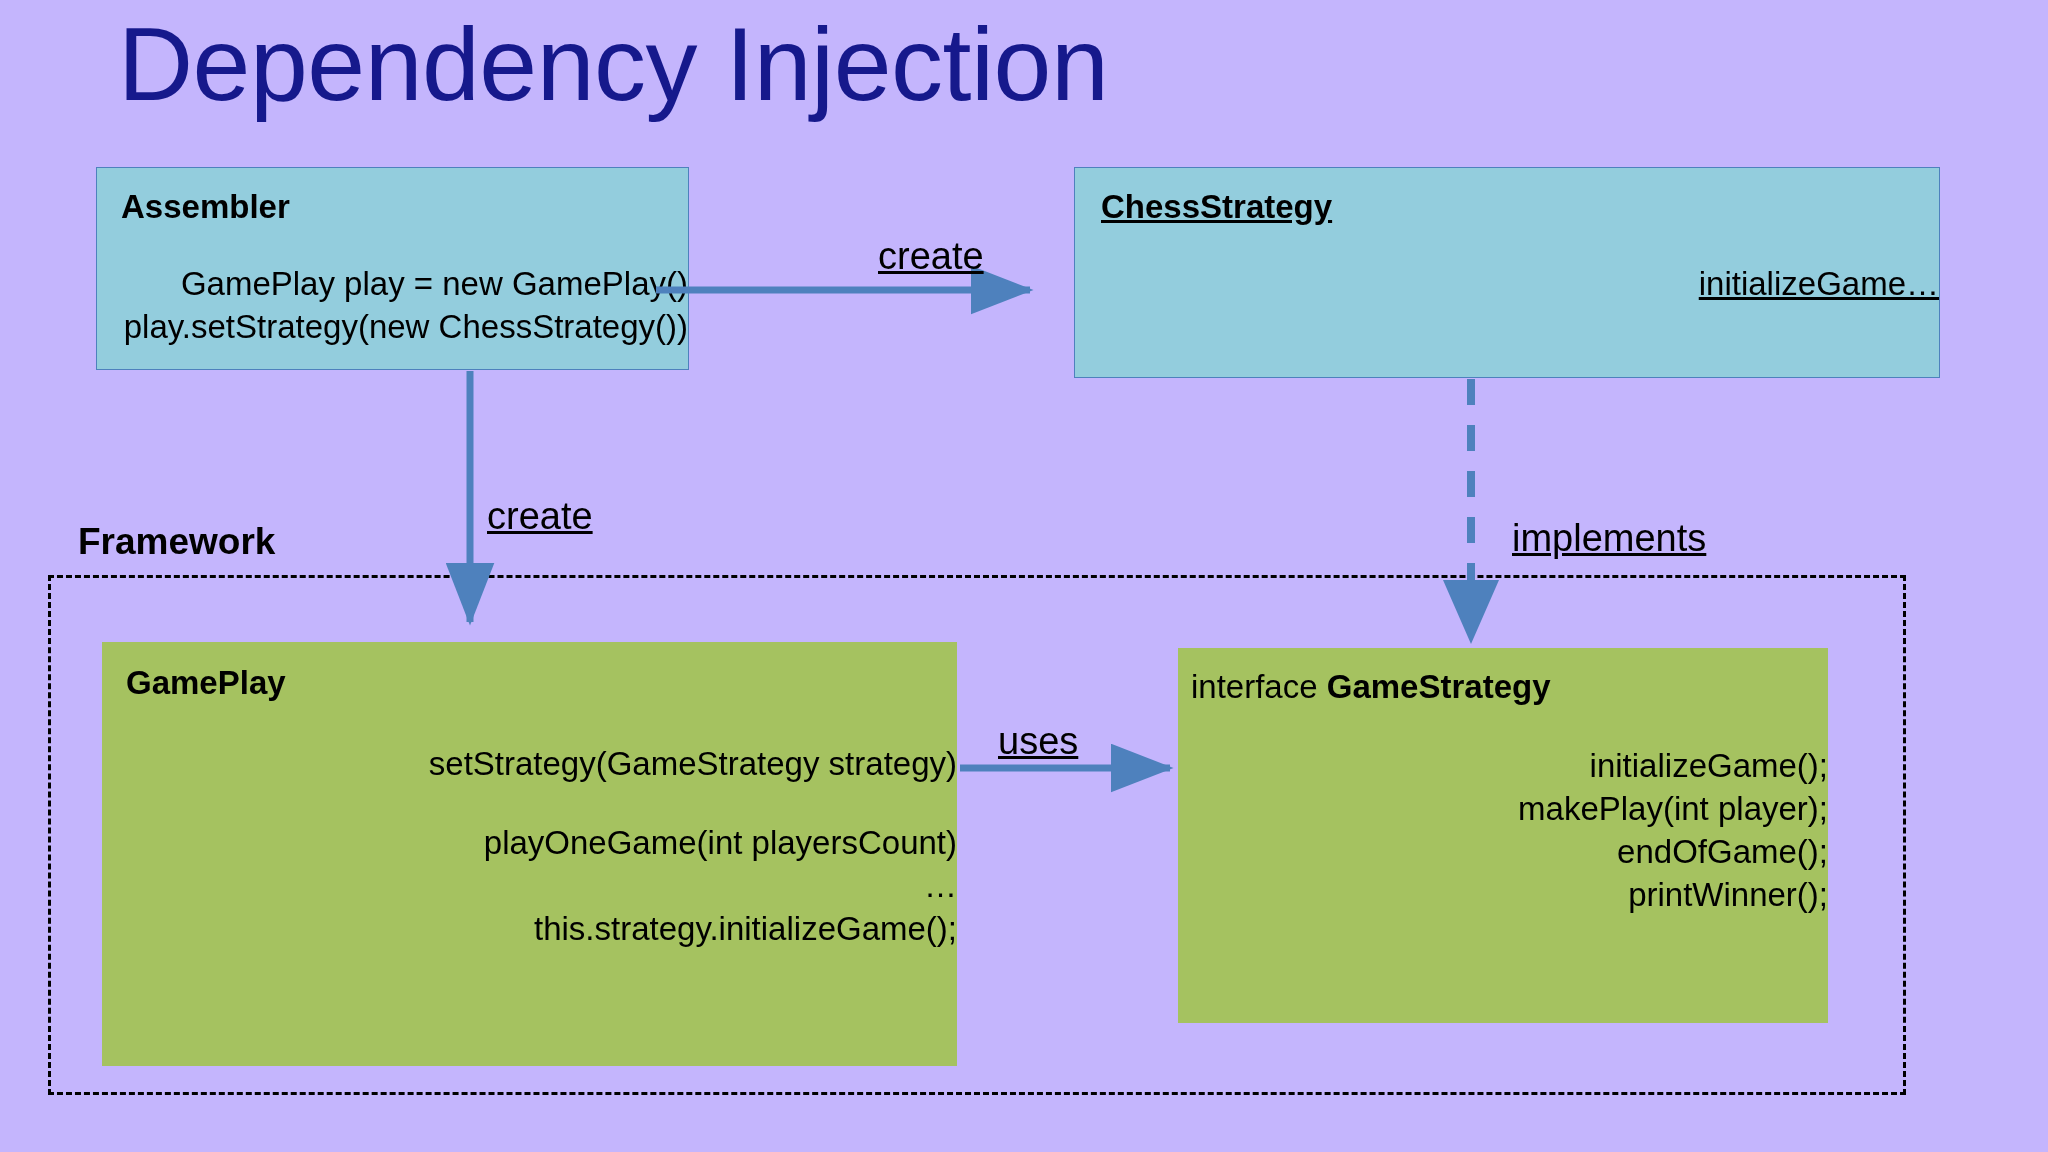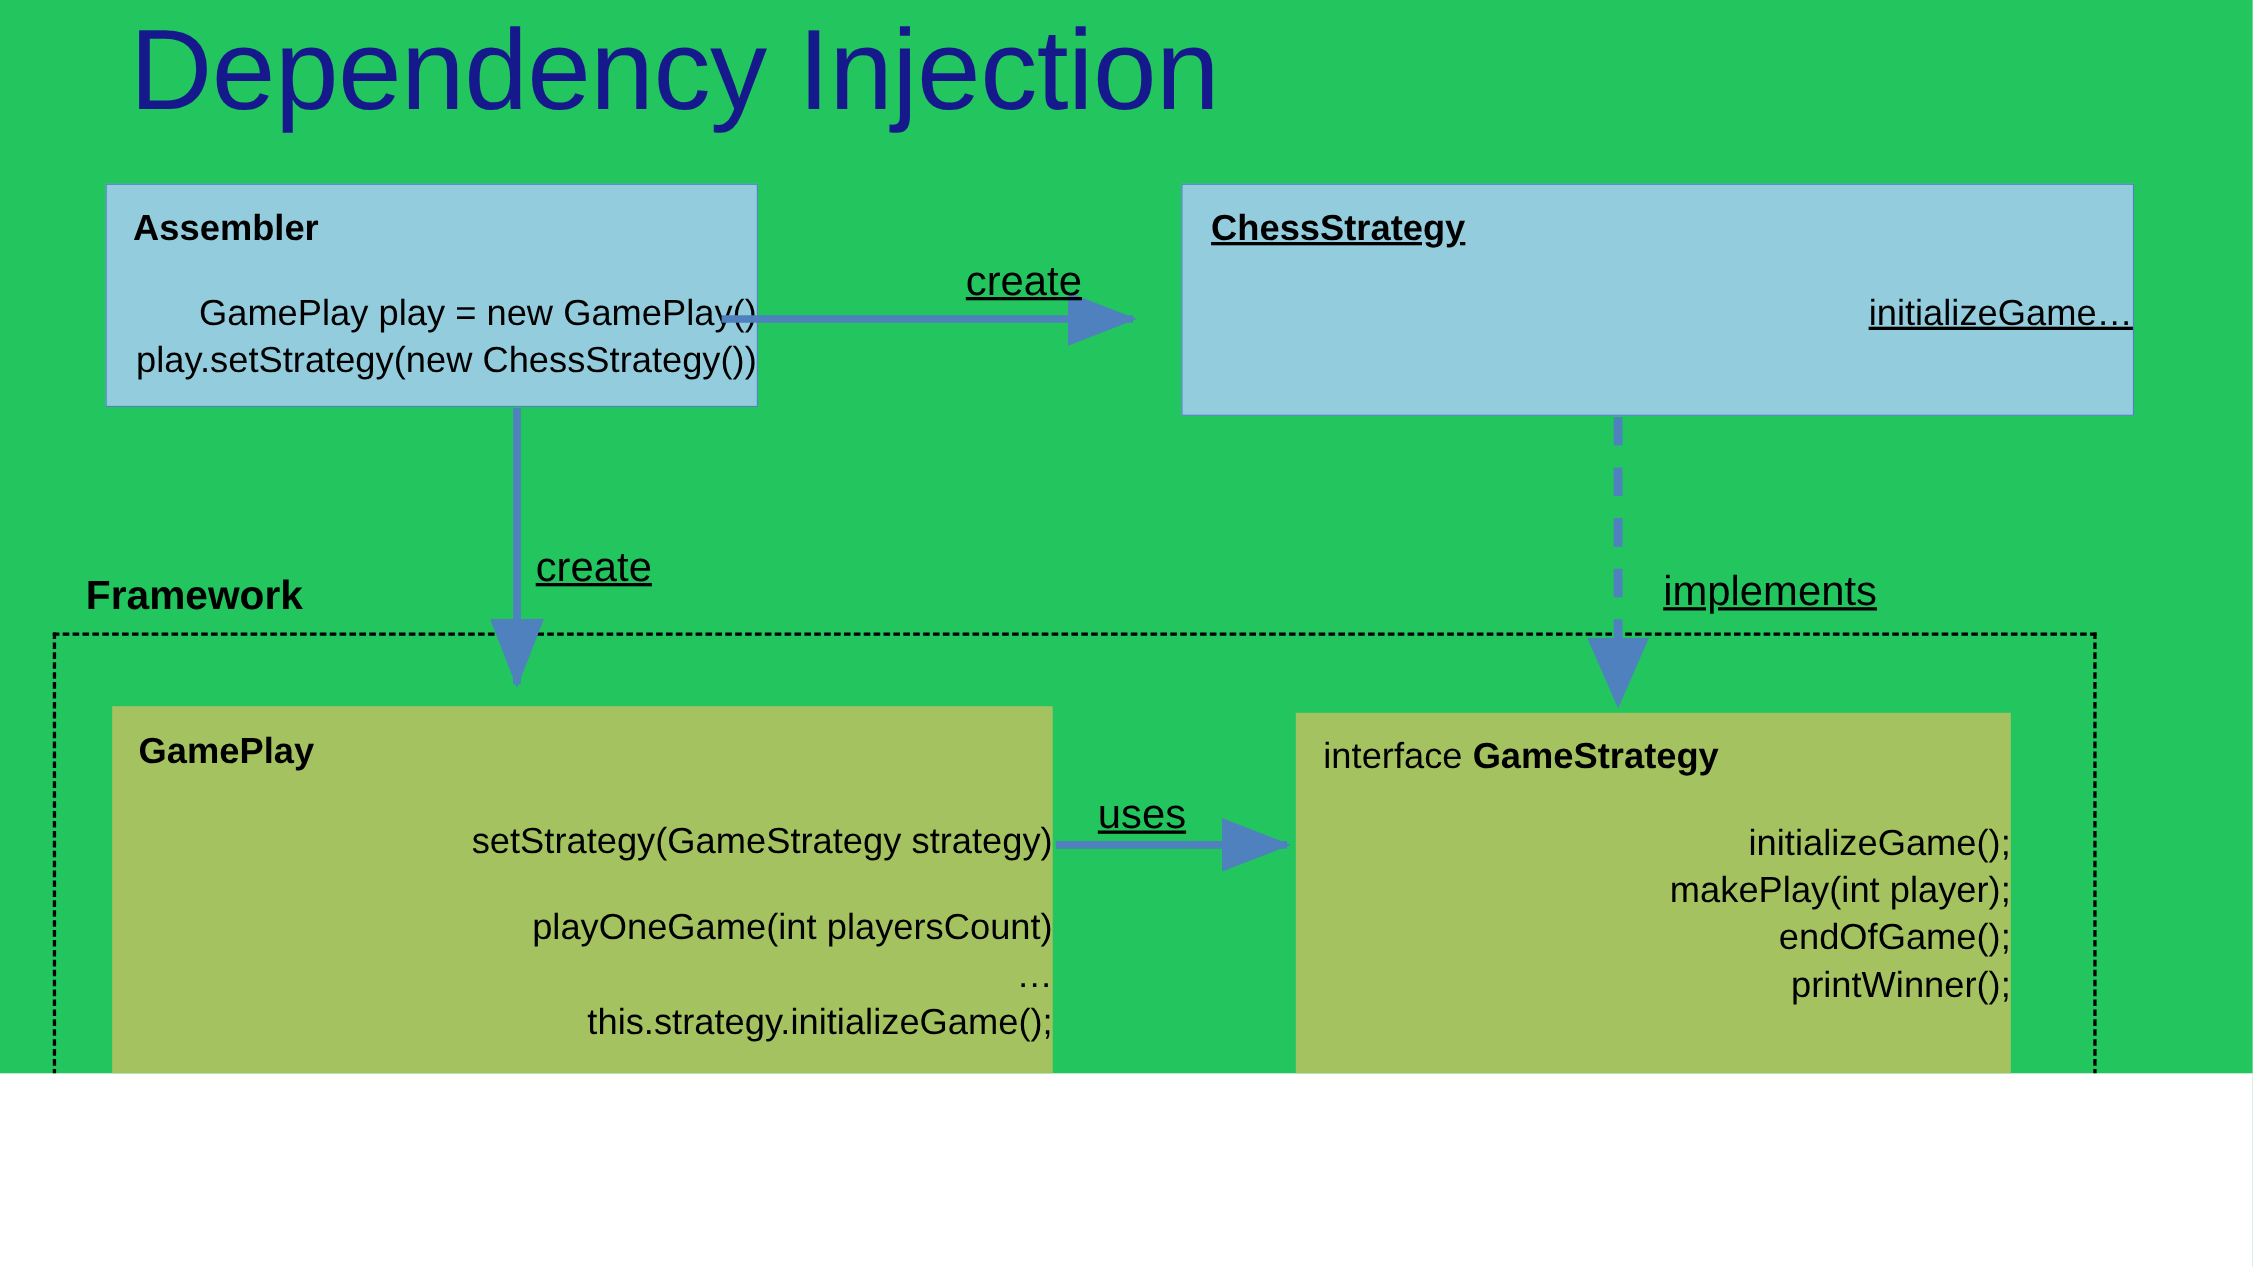--- a/index.html
+++ b/index.html
@@ -6,22 +6,22 @@
     margin: 0;
     padding: 0;
     background: #ffffff;
   }
   body {
     font-family: "DejaVu Sans", sans-serif;
   }
   #slide {
     position: relative;
     width: 2048px;
-    height: 976px;
-    background: #22c55e;
+    height: 1152px;
+    background: #c4b5fd;
     overflow: hidden;
   }
 
   
   #page-title {
     position: absolute;
     left: 118px;
     top: 6px;
     font-family: "Liberation Sans", sans-serif;
     font-size: 104px;
@@ -140,21 +140,21 @@
     <div class="box-title">GamePlay</div>
     <div class="box-body" style="margin-top:44px;margin-left:24px;">
       <div class="box-line">setStrategy(GameStrategy strategy)</div>
       <div class="box-line" style="height:36px;"></div>
       <div class="box-line">playOneGame(int playersCount)</div>
       <div class="box-line">   …</div>
       <div class="box-line">     this.strategy.initializeGame();</div>
     </div>
   </div>
 
-  <div class="uml-box green" style="left:1178px; top:648px; width:650px; height:375px; padding:22px 0 0 25px;">
+  <div class="uml-box green" style="left:1178px; top:648px; width:650px; height:375px; padding:22px 0 0 13px;">
     <div class="box-title"><span class="regular">interface </span><span>GameStrategy</span></div>
     <div class="box-body" style="margin-top:42px;">
       <div class="box-line">initializeGame();</div>
       <div class="box-line">makePlay(int player);</div>
       <div class="box-line">endOfGame();</div>
       <div class="box-line">printWinner();</div>
     </div>
   </div>
 
   <svg id="arrows" viewBox="0 0 2048 1152" xmlns="http://www.w3.org/2000/svg">

